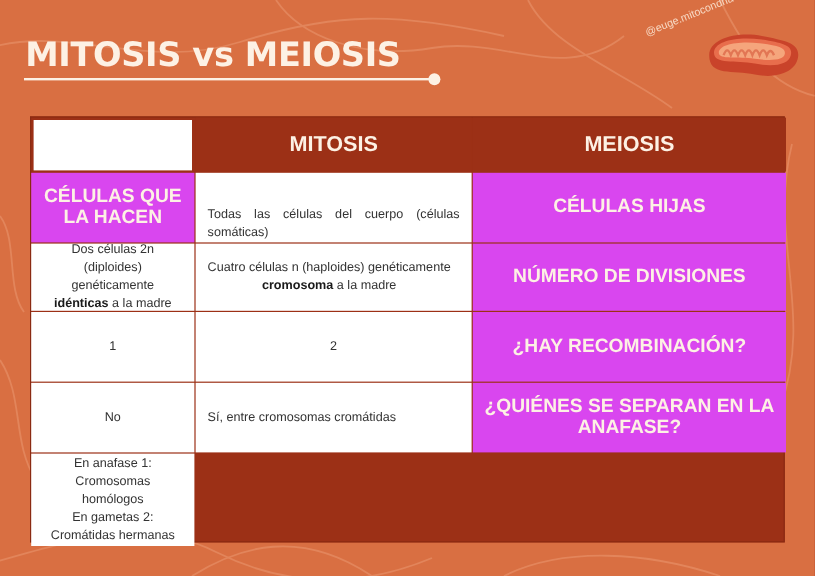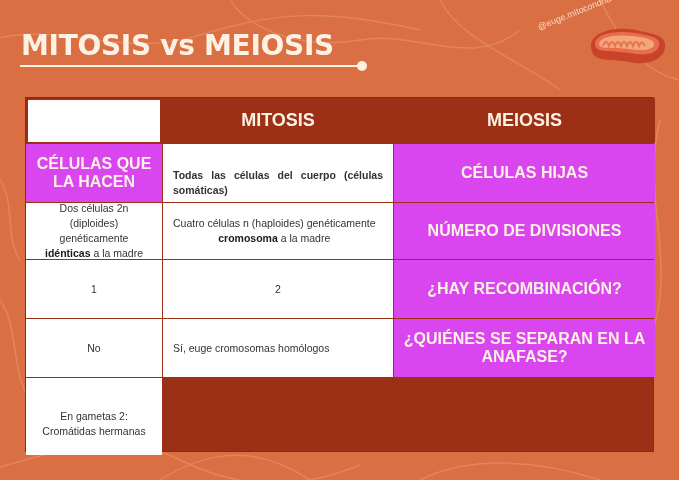--- a/index.html
+++ b/index.html
@@ -40,21 +40,21 @@
   }
   .row-head {
     display: flex; align-items: center; justify-content: center; text-align: center;
     color: #fdf1e4; font-weight: bold; font-size: 16px; line-height: 18px;
     background: #d946ef; padding: 0 8px;
   }
   .cell {
     background: #ffffff; color: #333333; font-size: 10.5px; line-height: 15px;
     padding: 0 10px; display: flex; align-items: center;
   }
-  .cell.top { align-items: flex-start; padding-top: 24px; font-weight: bold; }
+  .cell.top { align-items: flex-end; padding-top: 24px; }
   .cell.center { justify-content: center; }
   .cell.justify span { text-align: justify; text-align-last: left; display: block; }
   .cell b { color: #1a1a1a; }
   .cell .lines { display: block; text-align: center; }
 </style>
 </head>
 <body>
 
 <svg class="bg-lines" viewBox="0 0 679 480">
   <g fill="none" stroke="#e58b62" stroke-width="1.5" opacity="0.8">
@@ -100,19 +100,19 @@
   <div class="cell">
     <span class="lines"><span>Cuatro células n (haploides) genéticamente</span><br><b>cromosoma</b><span> a la madre</span></span>
   </div>
 
   <div class="row-head">NÚMERO DE DIVISIONES</div>
   <div class="cell center">1</div>
   <div class="cell center">2</div>
 
   <div class="row-head">¿HAY RECOMBINACIÓN?</div>
   <div class="cell center">No</div>
-  <div class="cell">Sí, euge cromosomas homólogos</div>
+  <div class="cell">Sí, entre cromosomas cromátidas</div>
 
   <div class="row-head">¿QUIÉNES SE SEPARAN EN LA ANAFASE?</div>
   <div class="cell">
-    <span class="lines"><br><span>En gametas 2: Cromátidas hermanas</span></span>
+    <span class="lines"><span>En anafase 1: Cromosomas homólogos</span><br><span>En gametas 2: Cromátidas hermanas</span></span>
   </div>
 </div>
 
 </body></html>

